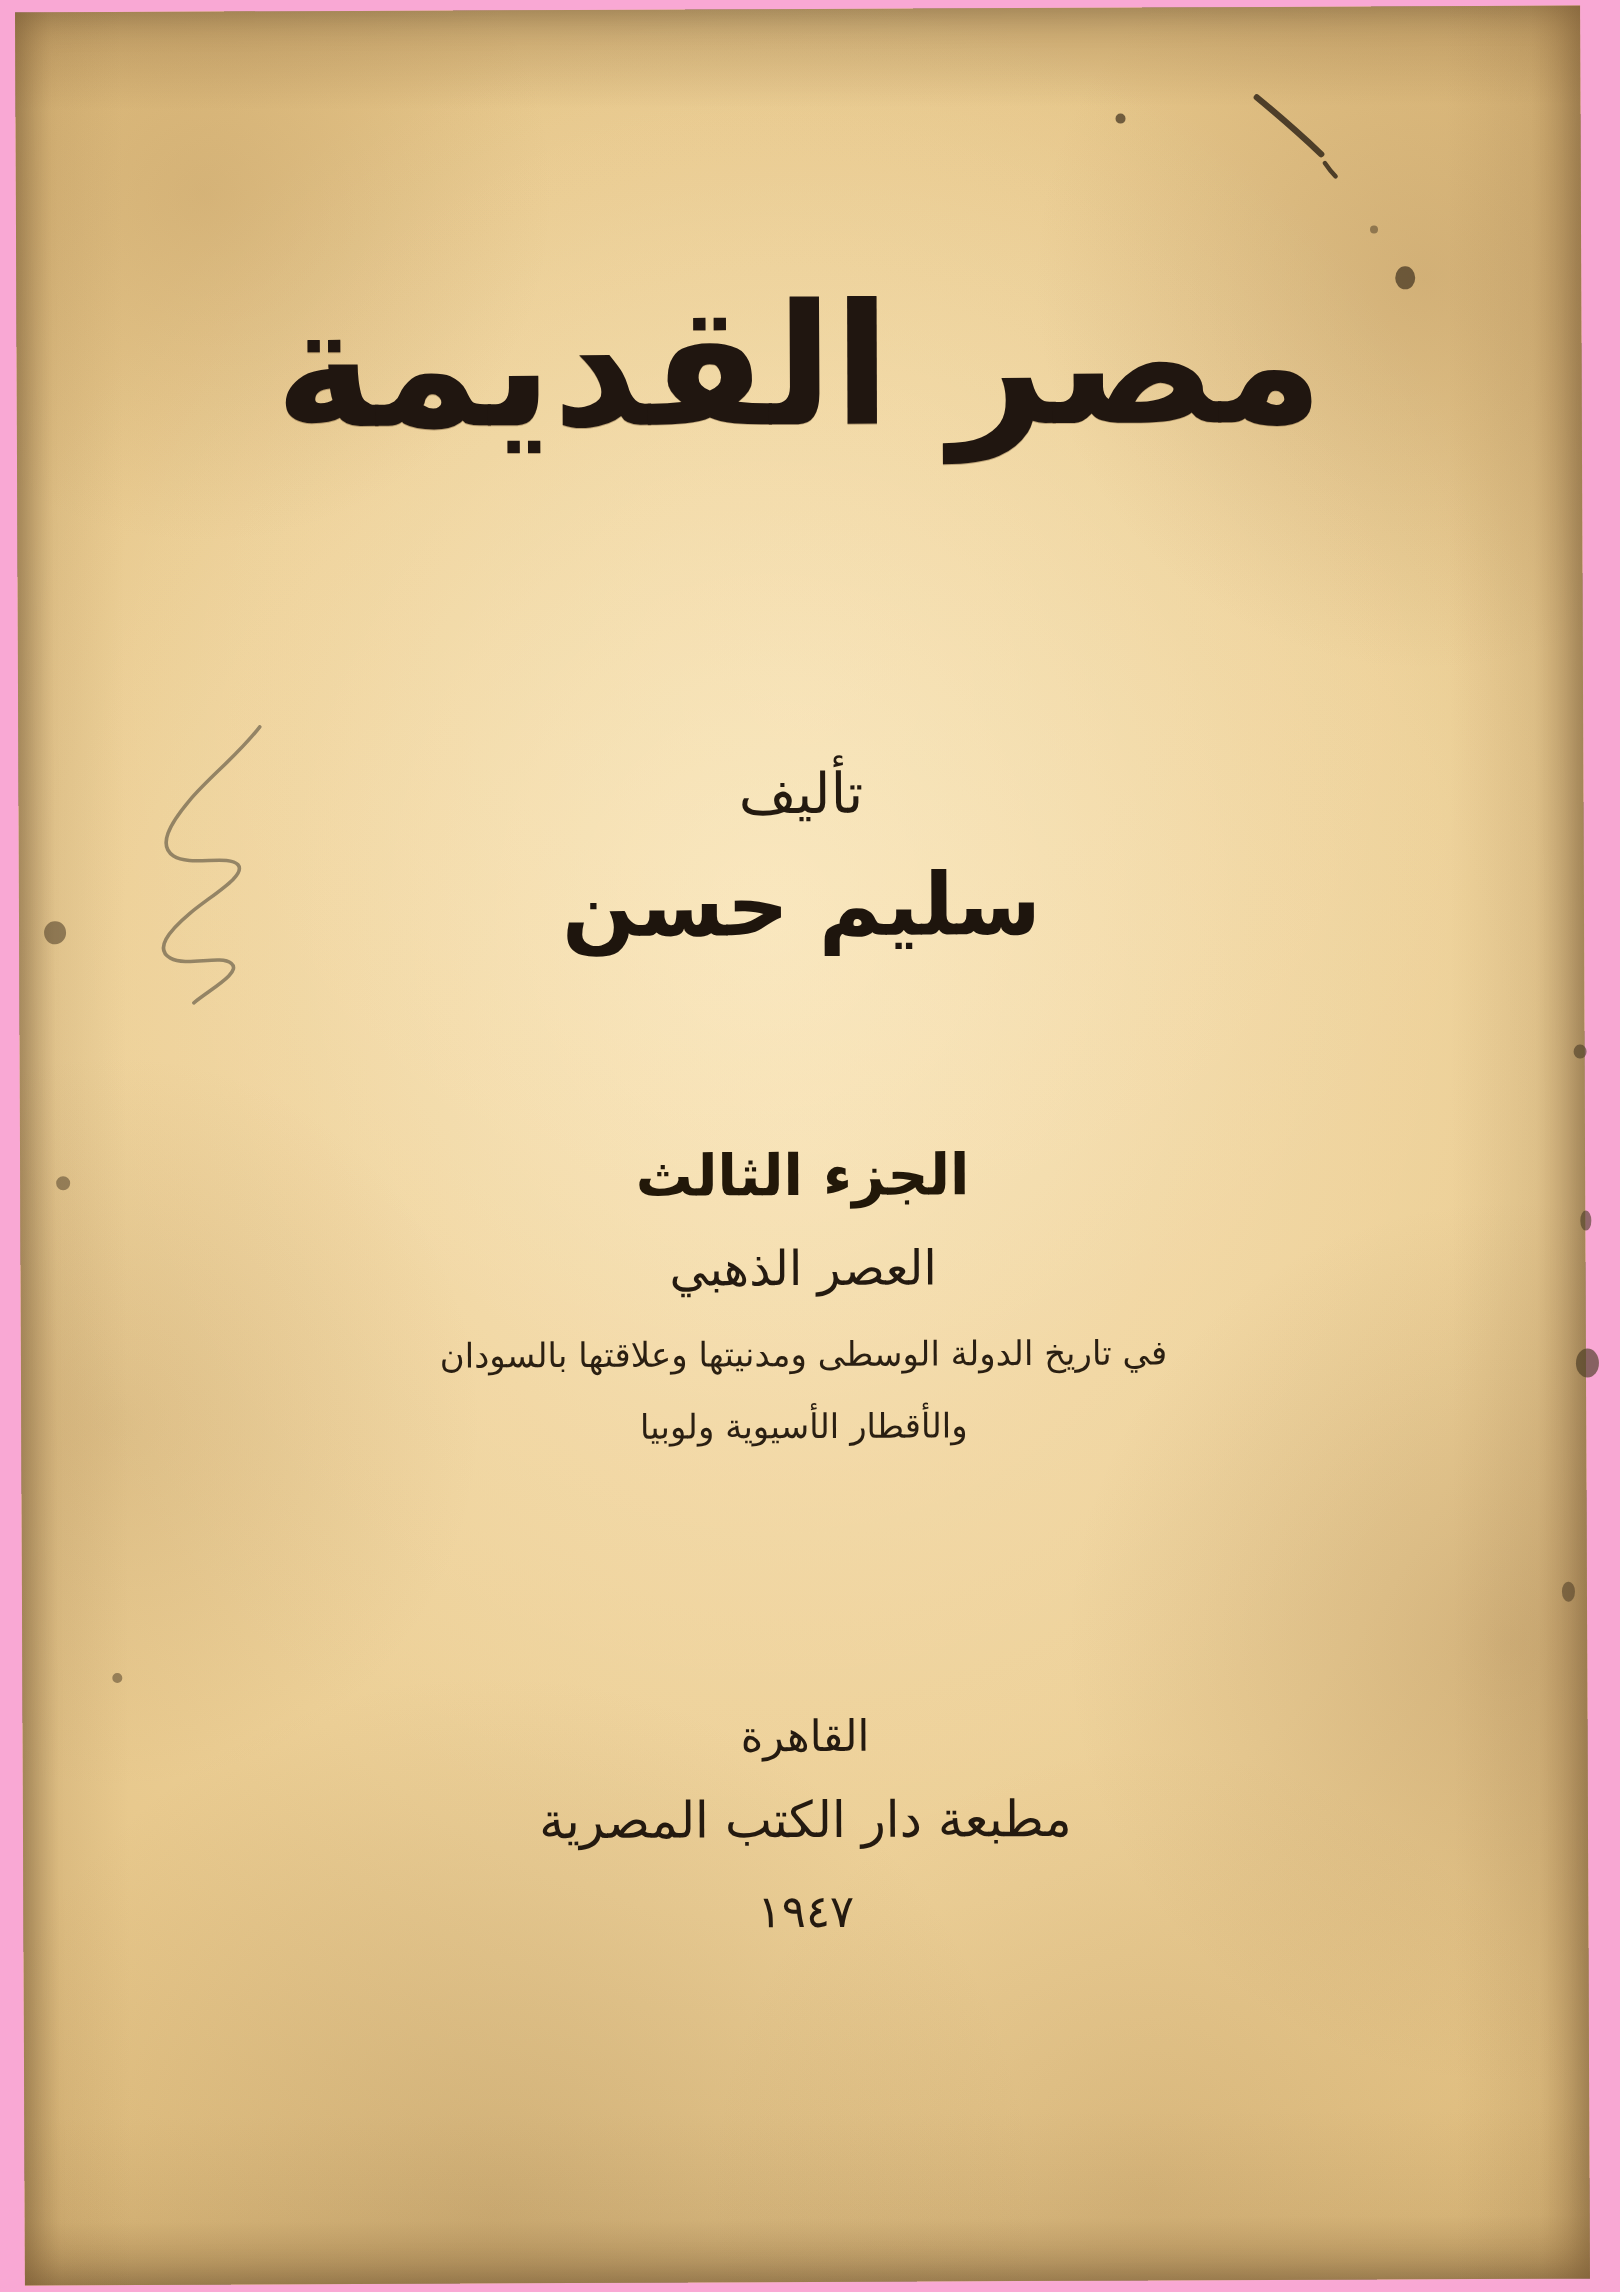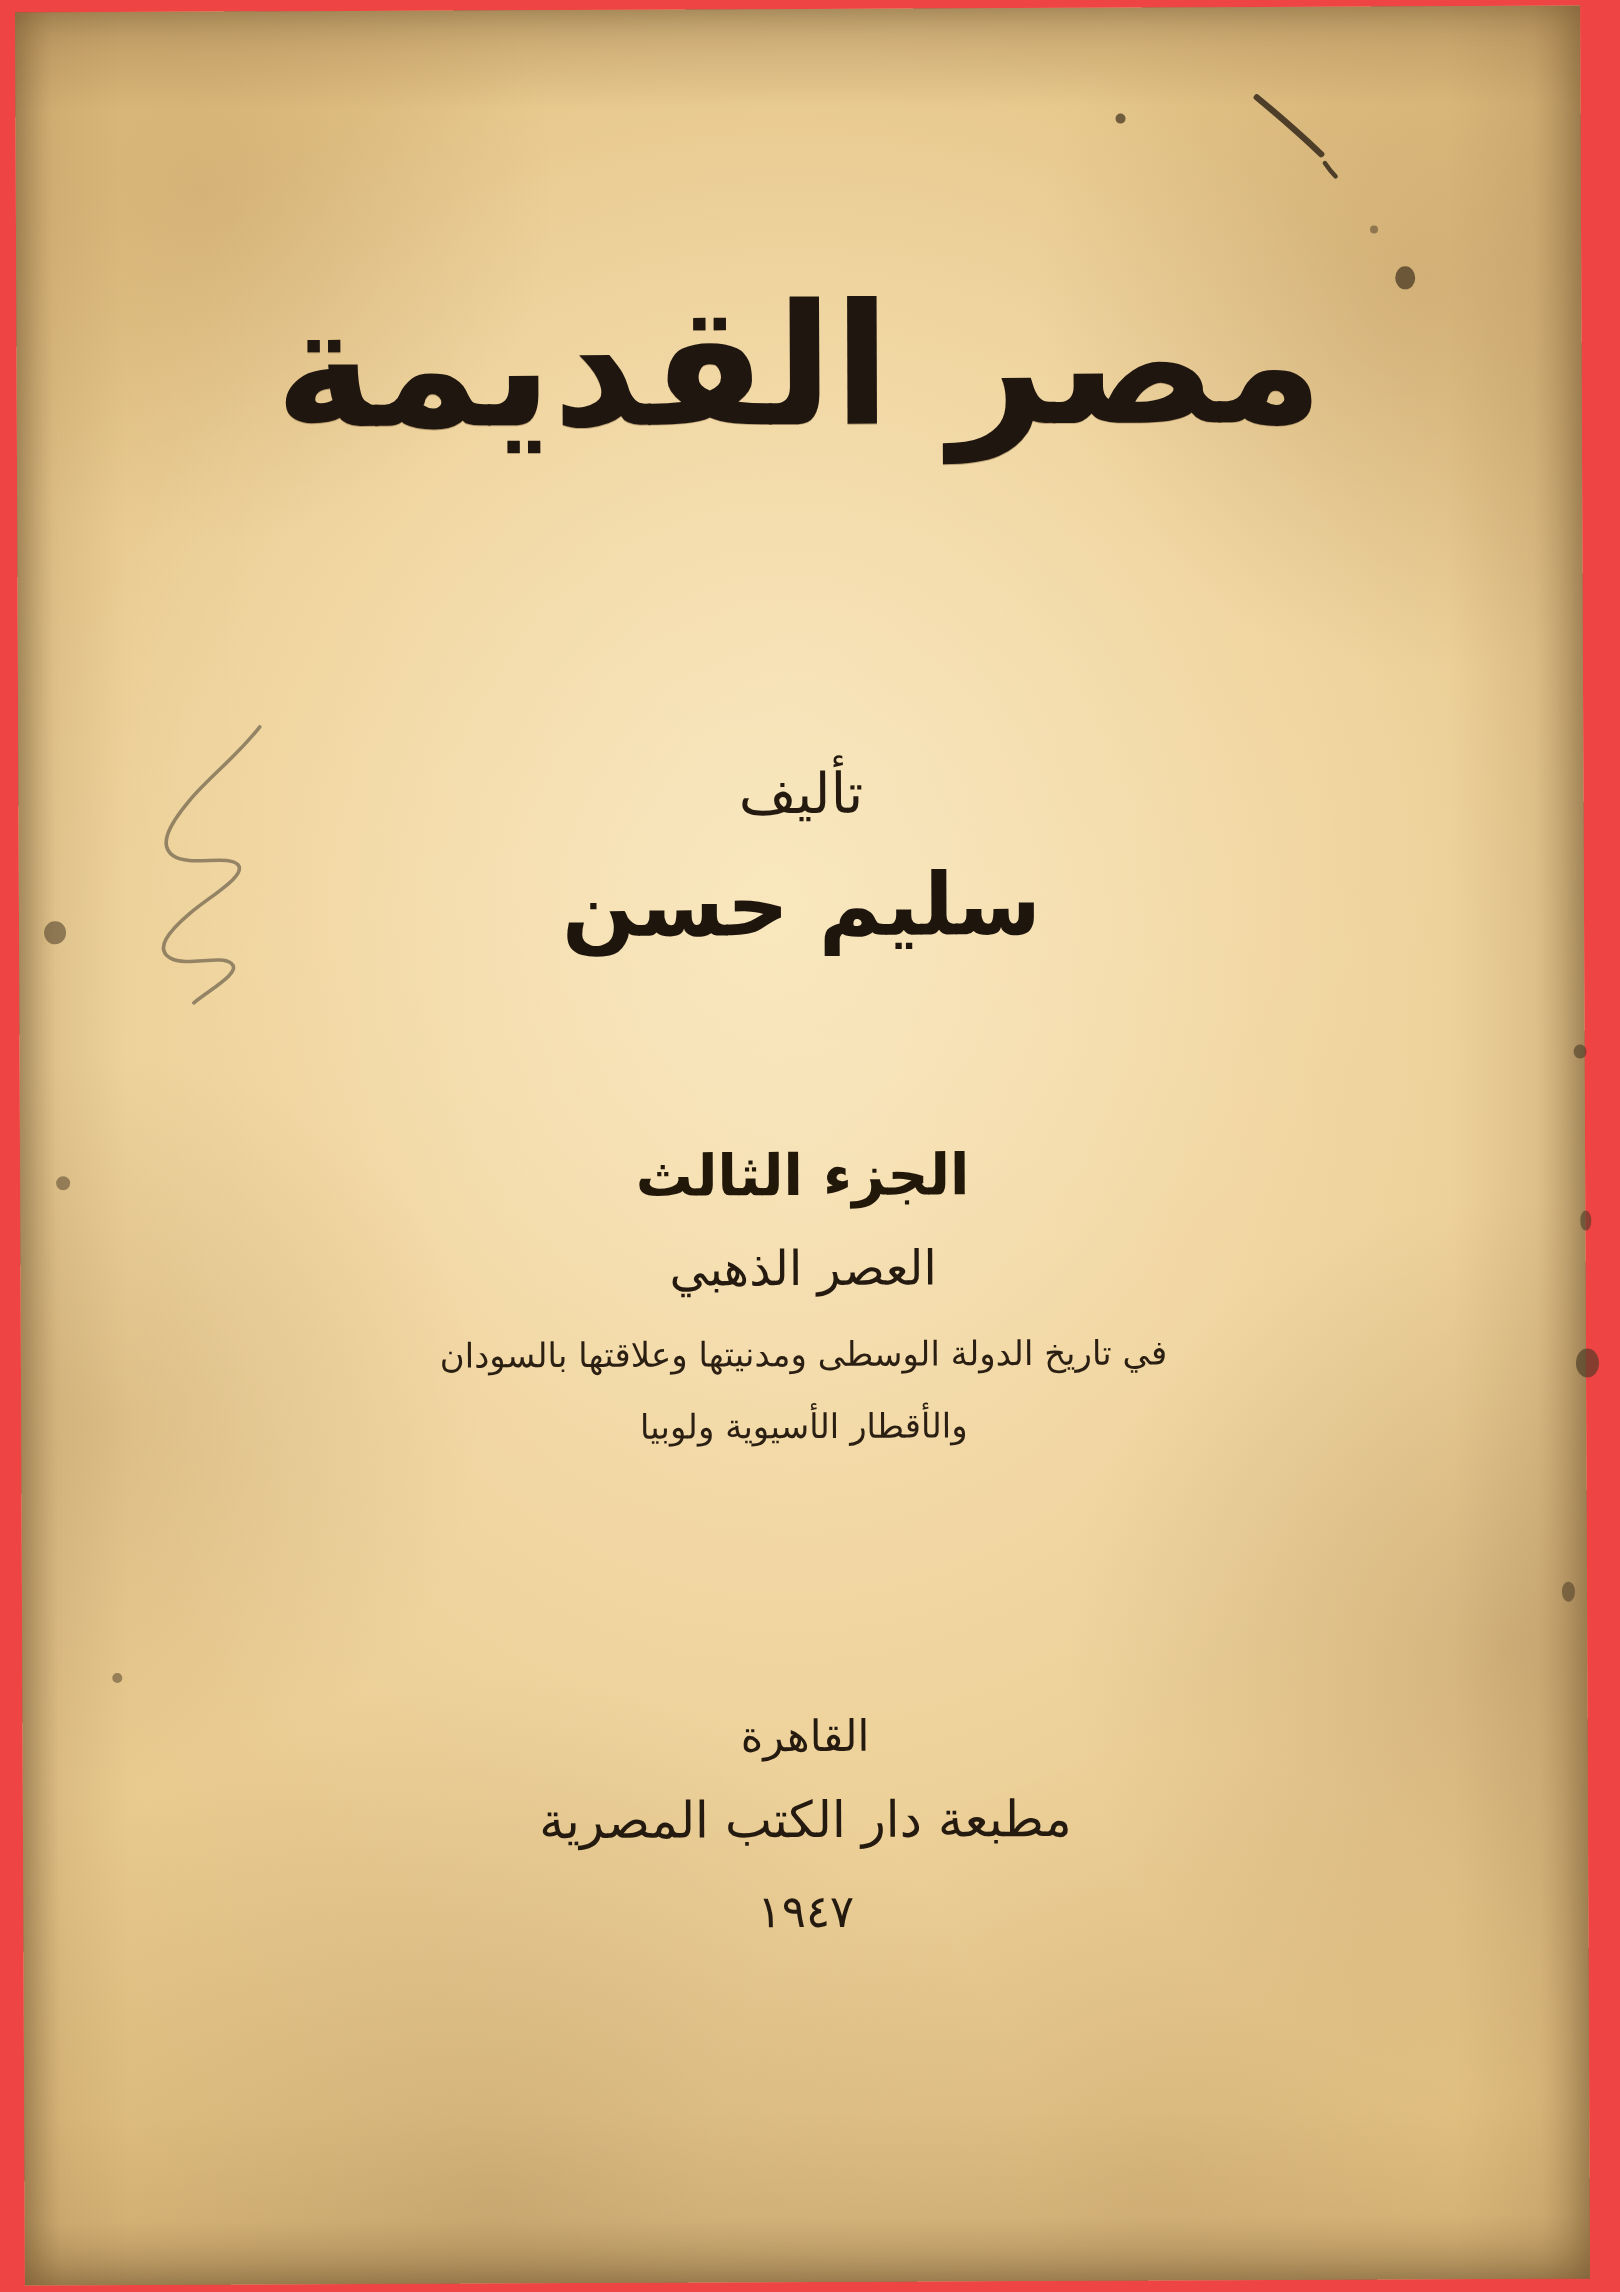--- a/index.html
+++ b/index.html
@@ -6,21 +6,21 @@
   html, body {
     margin: 0;
     padding: 0;
     background: #5d4a33;
   }
   #page {
     position: relative;
     width: 1620px;
     height: 2293px;
     overflow: hidden;
-    background: #ef4444;
+    background: #f9a8d4;
     font-family: "DejaVu Sans", sans-serif;
     margin-left: 28px;
   }
 
   
   #paper {
     position: absolute;
     left: 19.7px;
     top: 9px;
     width: 1565px;

